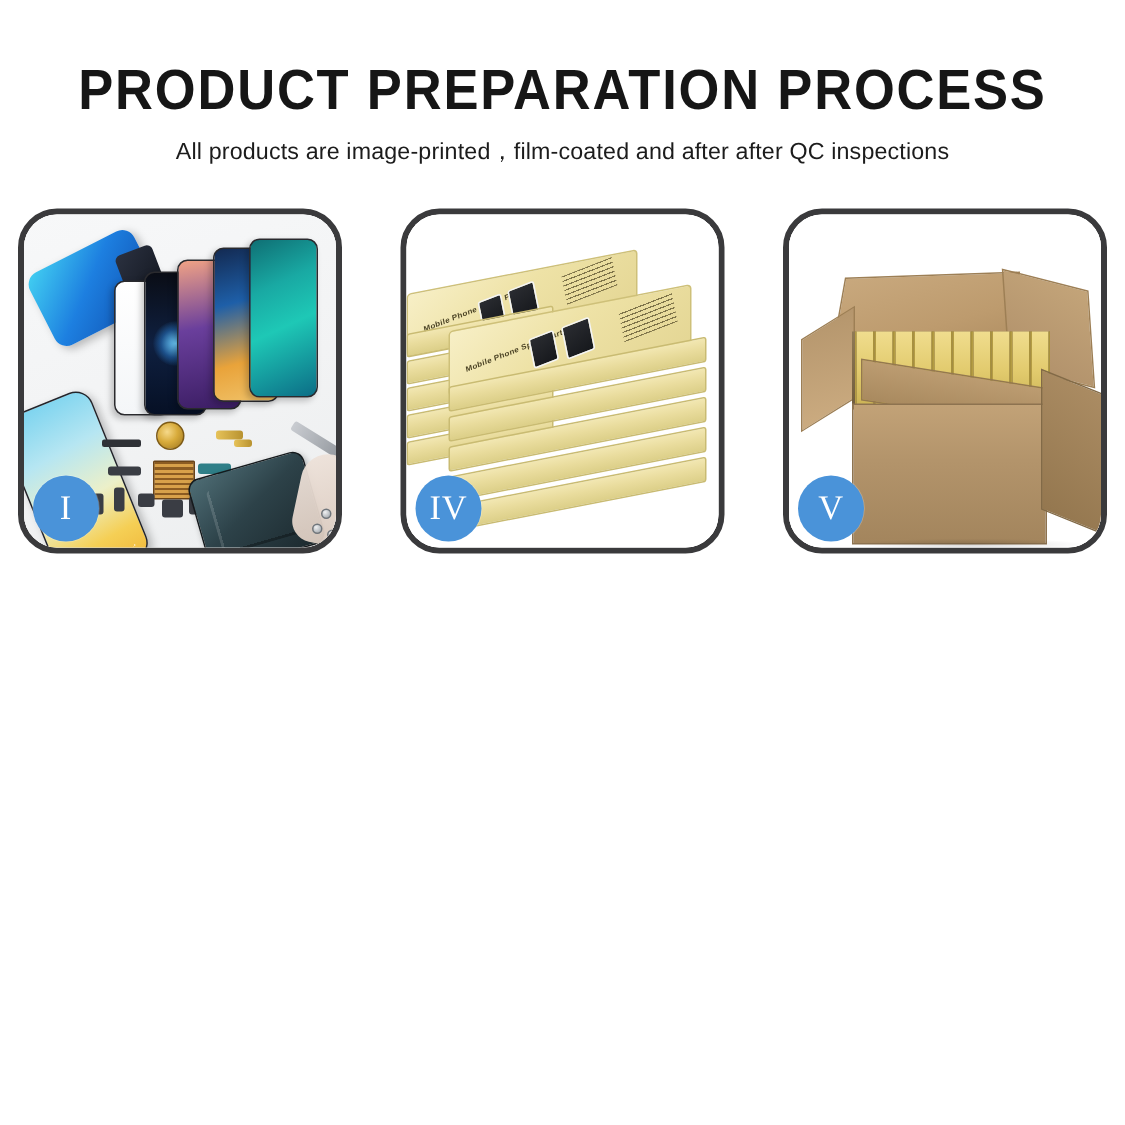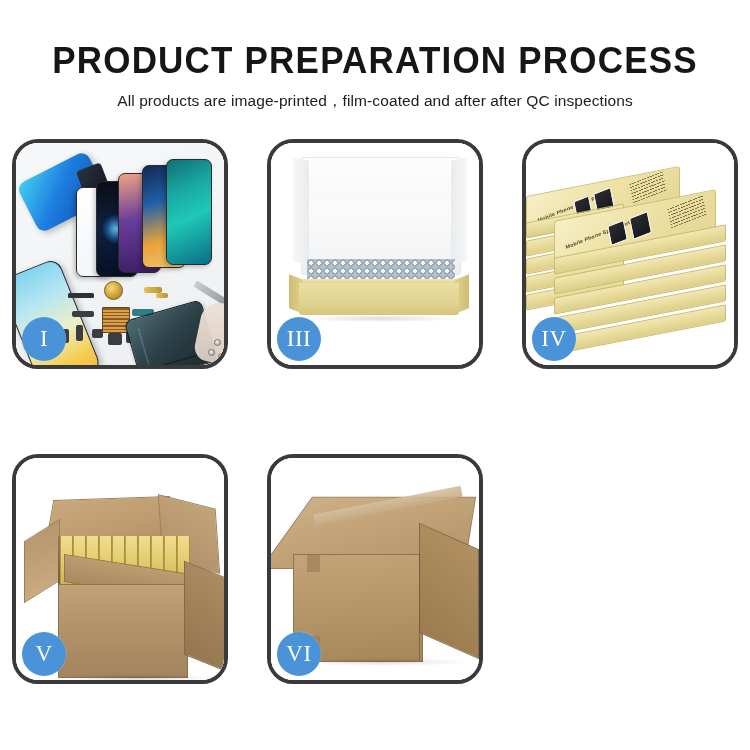--- a/index.html
+++ b/index.html
@@ -466,37 +466,20 @@
       <div class="tweezer"></div>
       <div class="hand"></div>
       <div class="screw" style="left:198px;top:196px;"></div>
       <div class="screw" style="left:192px;top:206px;"></div>
       <div class="screw" style="left:202px;top:210px;"></div>
     </div>
     <div class="badge">I</div>
   </div>
 
 
-  <div class="panel p3">
-    <div class="panel-inner">
-      <div class="bg"></div>
-      <div class="lid-top"></div>
-      <div class="lid-back"></div>
-      <div class="lid-flap-l"></div>
-      <div class="lid-flap-r"></div>
-      <div class="inner-white"></div>
-      <div class="bubble-fill"></div>
-      <div class="box-rim"></div>
-      <div class="box-left"></div>
-      <div class="box-right"></div>
-      <div class="box-front"></div>
-      <div class="shadow"></div>
-    </div>
-    <div class="badge">III</div>
-  </div>
 
   <div class="panel p4">
     <div class="panel-inner">
       <div class="bg"></div>
 
       <div class="stacklid" style="left:0px;top:38px;width:152px;height:40px;transform:skewY(-11deg);">
         <div class="lid-label" style="left:10px;top:16px;transform:rotate(-11deg);">Mobile Phone Spare Parts</div>
         <div class="lid-ph" style="left:48px;top:12px;width:14px;height:18px;transform:rotate(-11deg);"></div>
         <div class="lid-ph" style="left:68px;top:8px;width:16px;height:20px;transform:rotate(-11deg);"></div>
         <div class="lid-lines" style="left:104px;top:4px;width:34px;height:20px;transform:rotate(-11deg);"></div>
@@ -543,28 +526,14 @@
       </div>
 
       <div class="flap-front"></div>
       <div class="body"></div>
       <div class="body-right"></div>
       <div class="shadow"></div>
     </div>
     <div class="badge">V</div>
   </div>
 
-  <div class="panel p6">
-    <div class="panel-inner">
-      <div class="bg"></div>
-      <div class="top"></div>
-      <div class="tape-top"></div>
-      <div class="front"></div>
-      <div class="side"></div>
-      <div class="seam"></div>
-      <div class="tape-v1"></div>
-      <div class="tape-v2"></div>
-      <div class="shadow"></div>
-    </div>
-    <div class="badge">VI</div>
-  </div>
 
 </div>
 
 </body></html>

